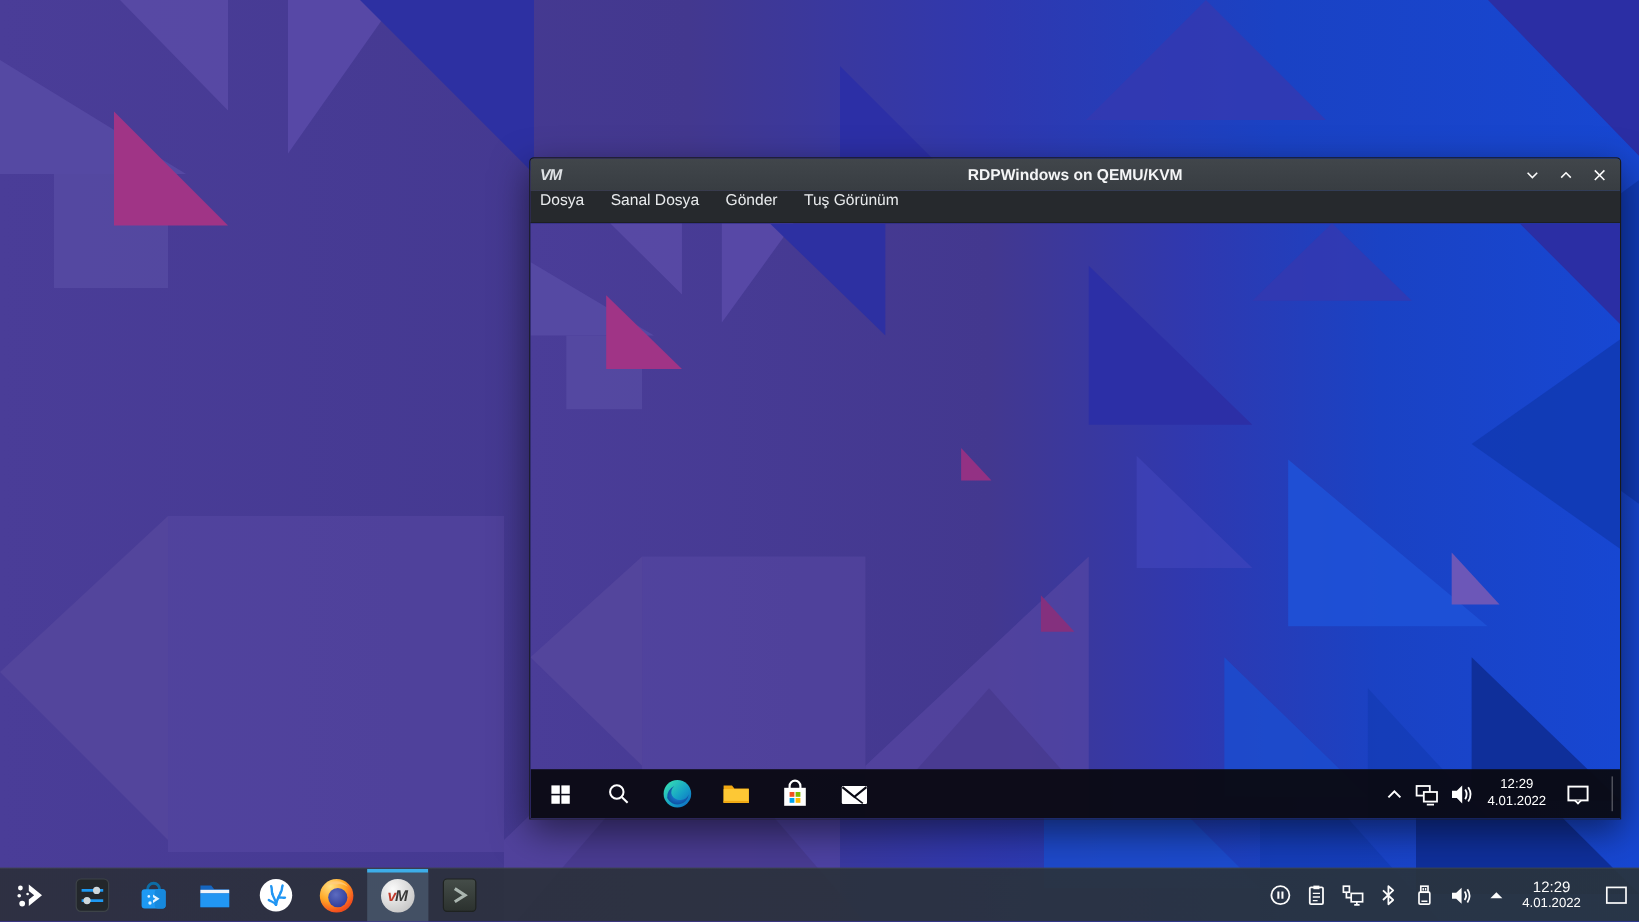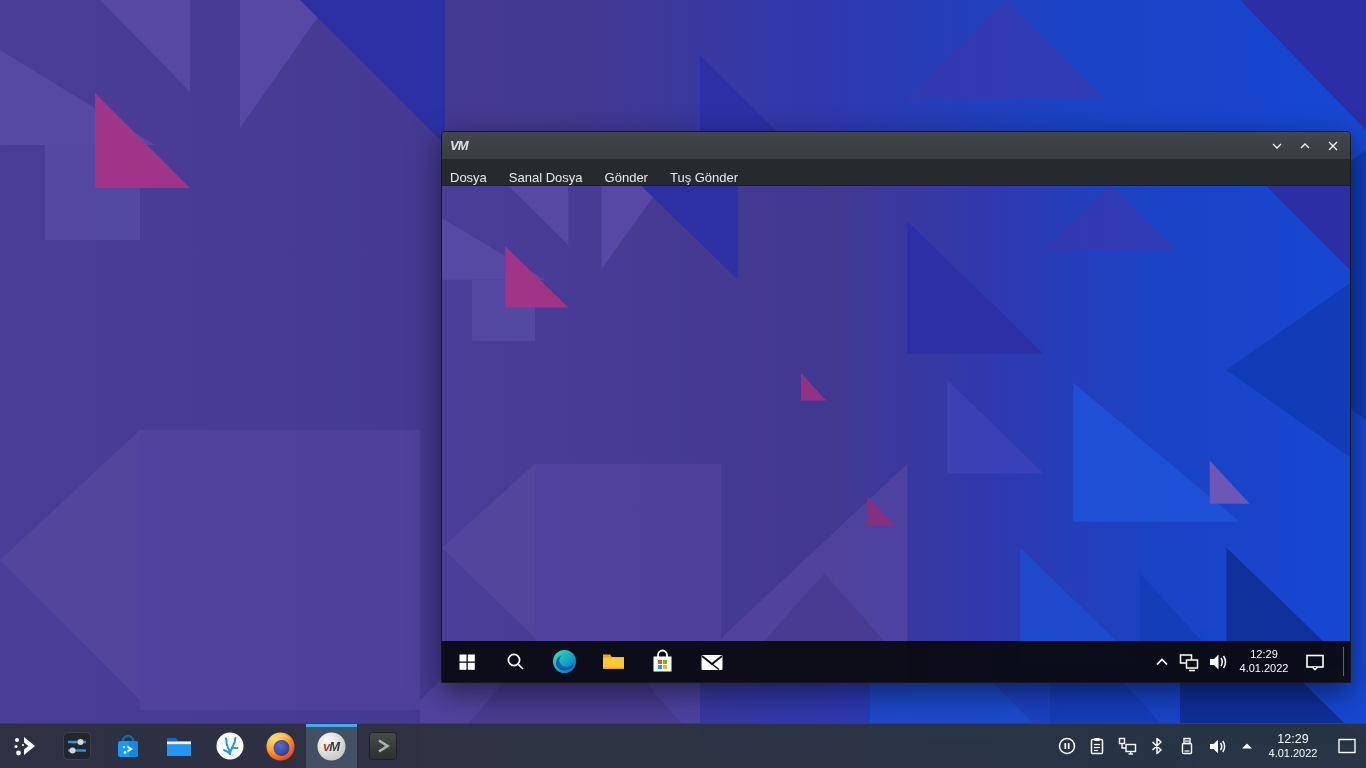--- a/index.html
+++ b/index.html
@@ -15,21 +15,21 @@
     border:1px solid #17191b; }
   .titlebar { position:relative; height:27px; background:linear-gradient(#41464b,#383d42);
     display:flex; align-items:center; padding:0 8px; }
   .vm-logo { font-size:13px; font-weight:bold; font-style:italic; letter-spacing:-1px;
     color:#dfe2e5; }
   .title { position:absolute; left:0; right:0; text-align:center; font-size:13px;
     color:#f4f5f6; font-weight:bold; pointer-events:none; }
   .win-controls { margin-left:auto; display:flex; gap:10px; z-index:2; }
   .win-btn { width:18px; height:18px; display:flex; align-items:center; justify-content:center; cursor:default; }
 
-  .menubar { height:27px; background:#26292d; display:flex; align-items:flex-end;
+  .menubar { height:27px; background:#26292d; display:flex; align-items:flex-start;
     padding:0 8px; gap:22px; border-bottom:1px solid #1d1f22; }
   .menu-item { font-size:13px; color:#e9ebed; }
 
   .vm-display { position:relative; height:496px; background:#2f2f86; overflow:hidden; }
 
   
   .guest-taskbar { position:absolute; left:0; right:0; bottom:0; height:41px;
     background:rgba(10,10,20,0.96); display:flex; align-items:stretch; }
   .g-apps { display:flex; }
   .g-item { width:49px; display:flex; align-items:center; justify-content:center; }
@@ -97,20 +97,21 @@
   </defs>
 </svg>
 
 <svg class="wallpaper" viewBox="0 0 1366 768" preserveAspectRatio="none">
       <use href="#wp"></use>
     </svg>
 
 <div id="vm-window">
   <div class="titlebar">
     <span class="vm-logo">VM</span>
+    <span class="title">RDPWindows on QEMU/KVM</span>
     <div class="win-controls">
       <span class="win-btn">
         <svg width="16" height="16" viewBox="0 0 16 16">
               <path d="M4,6 L8,10 L12,6" fill="none" stroke="#fcfcfc" stroke-width="1.3"></path>
             </svg>
       </span>
       <span class="win-btn">
         <svg width="16" height="16" viewBox="0 0 16 16">
               <path d="M4,10 L8,6 L12,10" fill="none" stroke="#fcfcfc" stroke-width="1.3"></path>
             </svg>
@@ -120,21 +121,21 @@
               <path d="M4,4 L12,12 M12,4 L4,12" fill="none" stroke="#fcfcfc" stroke-width="1.3"></path>
             </svg>
       </span>
     </div>
   </div>
 
   <div class="menubar">
     <span class="menu-item">Dosya</span>
     <span class="menu-item">Sanal Dosya</span>
     <span class="menu-item">Gönder</span>
-    <span class="menu-item">Tuş Gönder</span>
+    <span class="menu-item">Tuş Görünüm</span>
   </div>
 
   <div class="vm-display">
     <svg class="wallpaper" viewBox="0 0 1366 768" preserveAspectRatio="none">
           <use href="#wp"></use>
         </svg>
 
     <div class="guest-taskbar">
       <div class="g-apps">
         <span class="g-item">

